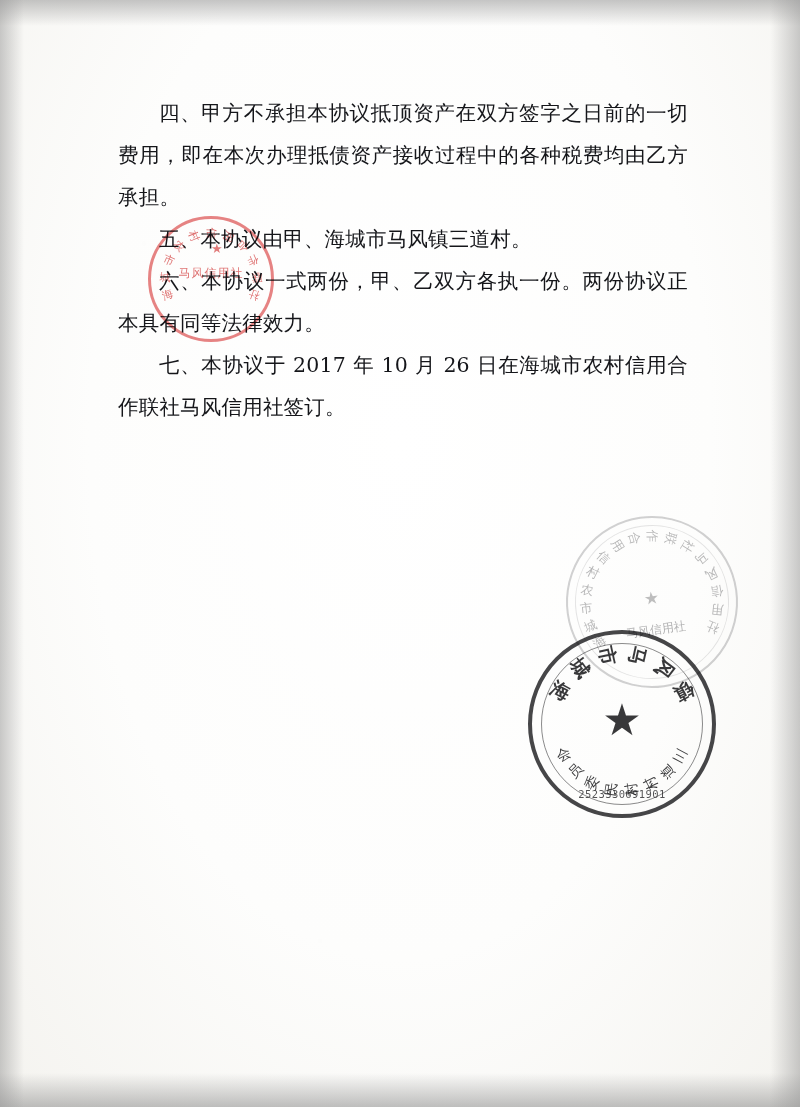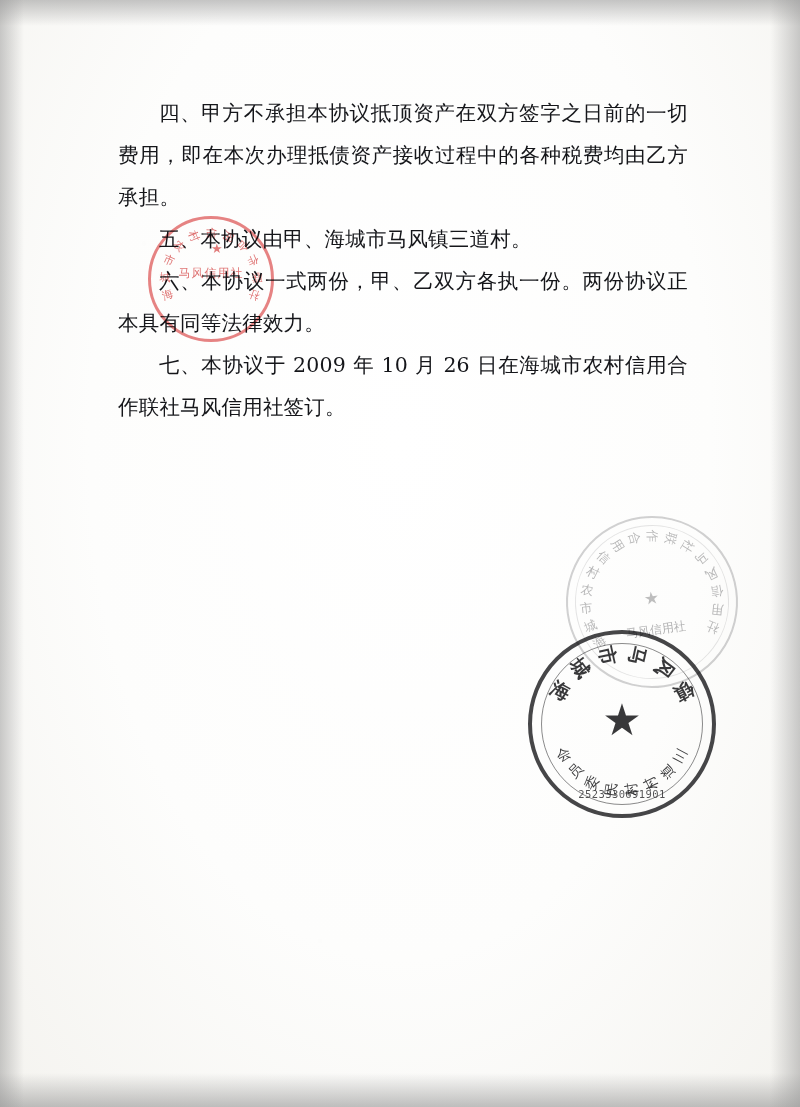--- a/index.html
+++ b/index.html
@@ -241,21 +241,21 @@
 <body>
 
 <div class="page">
 
   <div class="paper-texture"></div>
 
   <div class="body-text">
     <p class="para">四、甲方不承担本协议抵顶资产在双方签字之日前的一切费用，即在本次办理抵债资产接收过程中的各种税费均由乙方承担。</p>
     <p class="para">五、本协议由甲、海城市马风镇三道村。</p>
     <p class="para">六、本协议一式两份，甲、乙双方各执一份。两份协议正本具有同等法律效力。</p>
-    <p class="para">七、本协议于 2009 年 10 月 26 日在海城市农村信用合作联社马风信用社签订。</p>
+    <p class="para">七、本协议于 2017 年 10 月 26 日在海城市农村信用合作联社马风信用社签订。</p>
   </div>
 
 
   <div class="stamp stamp-red">
     <div class="ring-text" id="redRing">
         <span style="font-size: 11px; transform: rotate(-110deg) translate(0px, -46px) rotate(90deg) translate(-50%, -50%);">海</span>
         <span style="font-size: 11px; transform: rotate(-88deg) translate(0px, -46px) rotate(90deg) translate(-50%, -50%);">城</span>
         <span style="font-size: 11px; transform: rotate(-66deg) translate(0px, -46px) rotate(90deg) translate(-50%, -50%);">市</span>
         <span style="font-size: 11px; transform: rotate(-44deg) translate(0px, -46px) rotate(90deg) translate(-50%, -50%);">农</span>
         <span style="font-size: 11px; transform: rotate(-22deg) translate(0px, -46px) rotate(90deg) translate(-50%, -50%);">村</span>

